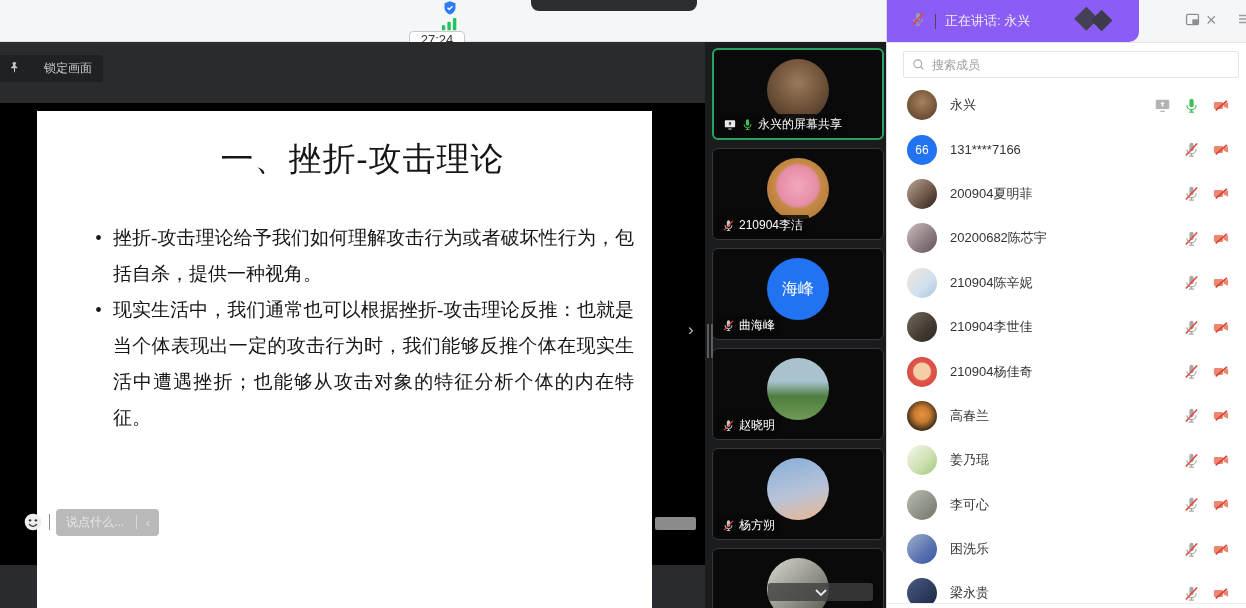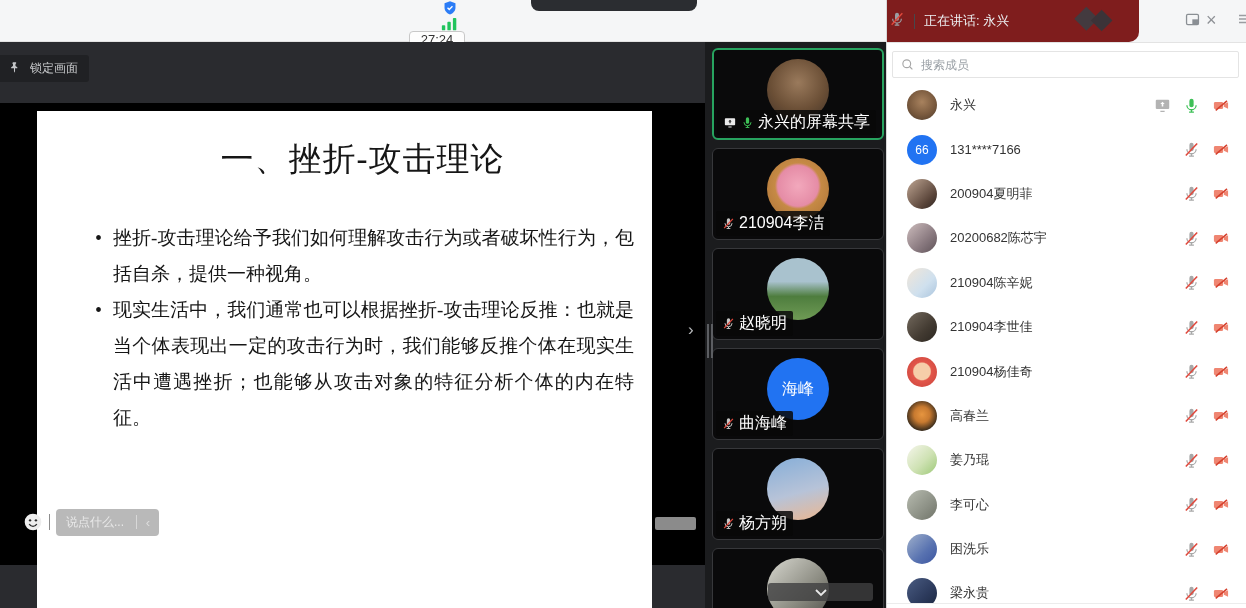--- a/index.html
+++ b/index.html
@@ -24,60 +24,60 @@
   #stage{position:absolute;left:0;top:42px;width:705px;height:566px;background:#2a2b2f;}
   #shared{position:absolute;left:0;top:61px;width:705px;height:462px;background:#000;}
   #slide{position:absolute;left:37px;top:8px;width:615px;height:590px;background:#fff;
          font-family:"Liberation Serif","DejaVu Serif",serif;color:#161616;box-sizing:border-box;overflow:hidden;padding-left:36px;}
   #slide h1{margin:26px 0 0;text-align:center;font-size:33px;font-weight:normal;letter-spacing:1px;}
   #slide ul{margin:38px 0 0;padding:0 18px 0 40px;list-style:none;}
   #slide li{position:relative;font-size:19px;line-height:36px;text-align:justify;}
   #slide li::before{content:"•";position:absolute;left:-18px;top:0;font-size:20px;}
   .hthumb{position:absolute;left:655px;top:414px;width:41px;height:13px;background:#8b8b8b;border-radius:2px;}
   #lock-tooltip{position:absolute;left:0;top:13px;height:27px;background:#202124;border-radius:0 3px 3px 0;
-                display:flex;align-items:center;gap:9px;padding:0 11px 0 8px;cursor:pointer;}
+                display:flex;align-items:center;gap:23px;padding:0 11px 0 8px;cursor:pointer;}
   #lock-tooltip span{font-size:12px;color:#c9cbcd;}
   #chat-bar{position:absolute;left:0;top:466px;height:28px;display:flex;align-items:center;margin-left:19px;}
   .smiley-wrap{margin-left:4px;display:flex;align-items:center;cursor:pointer;}
   .chat-vsep{width:1px;height:16px;background:#8d8d8d;margin-left:6px;}
   .chat-box{margin-left:6px;width:103px;height:27px;background:rgba(128,128,128,.55);border-radius:4px;
             display:flex;align-items:center;}
   .chat-box .ph{flex:1;padding-left:10px;font-size:12px;color:#e8e8e8;cursor:text;white-space:nowrap;}
   .chat-box .sep{width:1px;height:14px;background:rgba(255,255,255,.45);}
   .chat-box .col{width:22px;text-align:center;color:#ddd;font-size:13px;cursor:pointer;}
   .expand-chev{position:absolute;left:688px;top:278px;color:#b9bbbd;font-size:17px;cursor:pointer;}
   
   #thumb-strip{position:absolute;left:705px;top:42px;width:181px;height:566px;background:#1b1c1e;overflow:hidden;}
   #thumb-list{padding-top:6px;}
   .tile{position:relative;width:172px;height:92px;margin:0 0 8px 7px;background:#0a0a0b;
         border:1px solid #37383b;border-radius:6px;box-sizing:border-box;cursor:pointer;}
   .tile.active{border:2px solid #27a35f;}
   .tile-avatar{width:62px;height:62px;border-radius:50%;margin:9px auto 0;display:flex;align-items:center;
                justify-content:center;font-size:16px;color:#fff;overflow:hidden;}
   .tile-label{position:absolute;left:3px;bottom:3px;background:rgba(8,8,8,.85);border-radius:2px;
               display:flex;align-items:center;gap:4px;padding:2px 6px;max-width:158px;}
-  .tile-label .nm{font-size:16px;color:#fff;white-space:nowrap;}
+  .tile-label .nm{font-size:12px;color:#fff;white-space:nowrap;}
   .drag-handle{position:absolute;left:2px;top:282px;display:flex;gap:2px;cursor:ew-resize;}
   .drag-handle i{display:block;width:2px;height:34px;background:#5c5e62;}
   .scroll-down{position:absolute;left:63px;top:541px;width:105px;height:18px;background:rgba(62,62,64,.8);
                border-radius:3px;display:flex;align-items:center;justify-content:center;cursor:pointer;z-index:3;}
   
   #member-panel{position:absolute;left:886px;top:0;width:360px;height:608px;background:#fff;
                 border-left:1px solid #d9d9d9;box-sizing:border-box;}
   #p-header{position:relative;height:42px;background:#f5f6f7;border-bottom:1px solid #e3e3e3;overflow:hidden;}
-  #speak-tab{position:absolute;left:0;top:0;width:252px;height:42px;background:#7f1d1d;border-radius:0 0 10px 0;
-             display:flex;align-items:center;gap:9px;padding-left:2px;box-sizing:border-box;overflow:hidden;}
+  #speak-tab{position:absolute;left:0;top:0;width:252px;height:42px;background:#8b5cf6;border-radius:0 0 10px 0;
+             display:flex;align-items:center;gap:9px;padding-left:23px;box-sizing:border-box;overflow:hidden;}
   #speak-tab .vsep{width:1px;height:15px;background:#46484c;}
   #speak-tab .txt{font-size:13px;color:#eceff1;white-space:nowrap;}
   .tab-logo{position:absolute;right:18px;top:5px;opacity:.9;}
   .hdr-btn{position:absolute;top:11px;cursor:pointer;display:flex;align-items:center;}
   #btn-popout{left:297px;}
   #btn-close{left:319px;top:9px;font-size:18px;color:#8e9196;line-height:22px;}
   #btn-menu{right:-4px;top:13px;}
-  .search-wrap{position:relative;margin:8px 7px 5px 5px;}
+  .search-wrap{position:relative;margin:8px 7px 5px 16px;}
   .search-wrap input{width:100%;height:27px;border:1px solid #e4e4e4;border-radius:2px;box-sizing:border-box;
                      padding:0 8px 0 28px;font-size:12px;color:#333;outline:none;font-family:inherit;}
   .search-wrap input::placeholder{color:#9aa0a6;}
   .search-ico{position:absolute;left:8px;top:6px;}
   #member-list{overflow:hidden;height:520px;}
   .m-row{height:44.4px;display:flex;align-items:center;padding:0 16px 0 20px;cursor:pointer;text-align:center;}
   .m-avatar{width:30px;height:30px;border-radius:50%;flex:none;display:flex;align-items:center;
             justify-content:center;font-size:12px;color:#fff;}
   .m-name{margin-left:13px;font-size:13px;color:#333;white-space:nowrap;}
   .m-icons{margin-left:auto;display:flex;align-items:center;gap:12px;}
@@ -204,48 +204,48 @@
                 <path d="M5.5 11.5a6.5 6.5 0 0 0 13 0" fill="none" stroke="#c9c9c9" stroke-width="1.8"></path>
                 <path d="M12 18v3.2M8.6 21.2h6.8" stroke="#c9c9c9" stroke-width="1.8"></path>
                 <path d="M4 20.5 20 3.5" stroke="#e0483c" stroke-width="2.4"></path>
               </svg>
       </span>
       <span class="nm">210904李洁</span>
     </div>
   </div>
 
   <div class="tile">
-    <div class="tile-avatar" style="background: linear-gradient(rgb(169, 194, 206) 0%, rgb(169, 194, 206) 38%, rgb(78, 125, 62) 62%, rgb(111, 155, 85) 100%);"></div>
+    <div class="tile-avatar" style="background: rgb(33, 115, 242);">海峰</div>
     <div class="tile-label">
 
       <span style="display:flex;">
         <svg width="13" height="13" viewBox="0 0 24 24">
                 <rect x="9" y="2.5" width="6" height="12" rx="3" fill="#c9c9c9"></rect>
                 <path d="M5.5 11.5a6.5 6.5 0 0 0 13 0" fill="none" stroke="#c9c9c9" stroke-width="1.8"></path>
                 <path d="M12 18v3.2M8.6 21.2h6.8" stroke="#c9c9c9" stroke-width="1.8"></path>
                 <path d="M4 20.5 20 3.5" stroke="#e0483c" stroke-width="2.4"></path>
               </svg>
       </span>
-      <span class="nm">赵晓明</span>
+      <span class="nm">曲海峰</span>
     </div>
   </div>
 
   <div class="tile">
-    <div class="tile-avatar" style="background: rgb(33, 115, 242);">海峰</div>
+    <div class="tile-avatar" style="background: linear-gradient(rgb(169, 194, 206) 0%, rgb(169, 194, 206) 38%, rgb(78, 125, 62) 62%, rgb(111, 155, 85) 100%);"></div>
     <div class="tile-label">
 
       <span style="display:flex;">
         <svg width="13" height="13" viewBox="0 0 24 24">
                 <rect x="9" y="2.5" width="6" height="12" rx="3" fill="#c9c9c9"></rect>
                 <path d="M5.5 11.5a6.5 6.5 0 0 0 13 0" fill="none" stroke="#c9c9c9" stroke-width="1.8"></path>
                 <path d="M12 18v3.2M8.6 21.2h6.8" stroke="#c9c9c9" stroke-width="1.8"></path>
                 <path d="M4 20.5 20 3.5" stroke="#e0483c" stroke-width="2.4"></path>
               </svg>
       </span>
-      <span class="nm">曲海峰</span>
+      <span class="nm">赵晓明</span>
     </div>
   </div>
 
   <div class="tile">
     <div class="tile-avatar" style="background: linear-gradient(165deg, rgb(134, 174, 216) 0%, rgb(183, 195, 216) 55%, rgb(236, 183, 144) 100%);"></div>
     <div class="tile-label">
 
       <span style="display:flex;">
         <svg width="13" height="13" viewBox="0 0 24 24">
                 <rect x="9" y="2.5" width="6" height="12" rx="3" fill="#c9c9c9"></rect>

